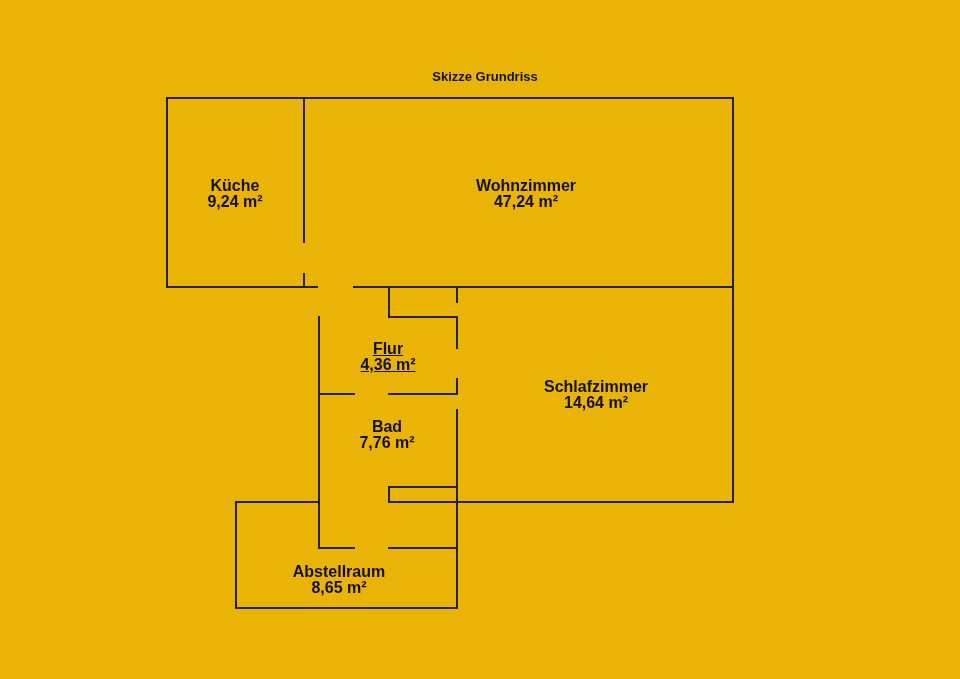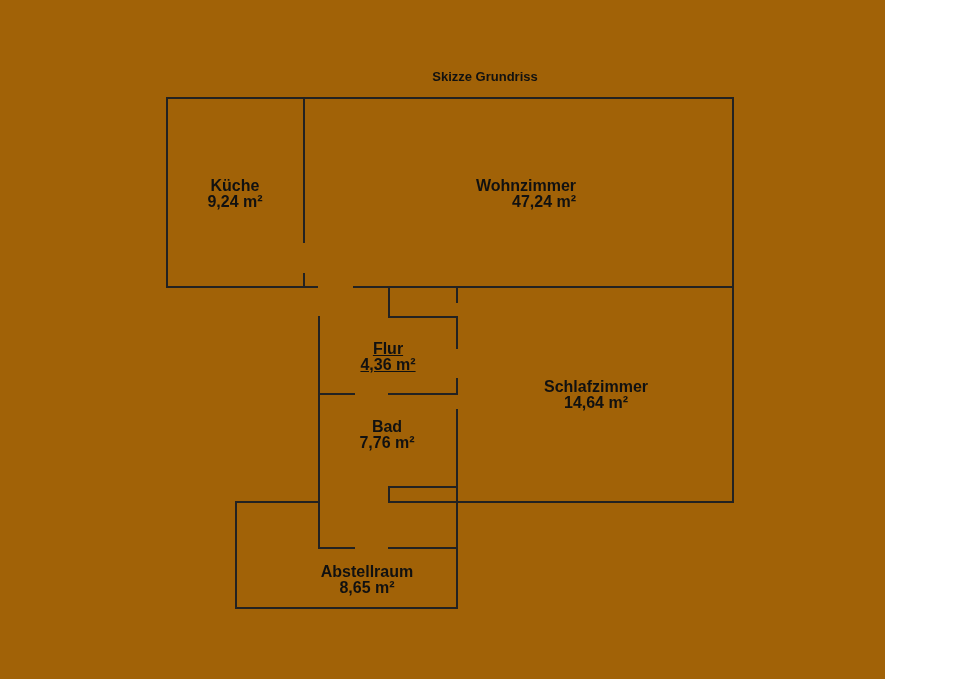--- a/index.html
+++ b/index.html
@@ -2,23 +2,23 @@
 <html><head>
 <meta charset="utf-8">
 <style>
   html, body {
     margin: 0;
     padding: 0;
     background: #ffffff;
   }
   .canvas {
     position: relative;
-    width: 885px;
+    width: 960px;
     height: 679px;
-    background: #a16207;
+    background: #eab308;
     overflow: hidden;
     font-family: "Liberation Sans", sans-serif;
   }
   .title {
     position: absolute;
     left: 485px;
     top: 69px;
     transform: translateX(-50%);
     font-size: 13px;
     font-weight: bold;
@@ -32,25 +32,25 @@
     position: absolute;
     transform: translateX(-50%);
     text-align: center;
     font-size: 16px;
     font-weight: bold;
     color: #111111;
     line-height: 15.5px;
     white-space: nowrap;
   }
   .room-kueche       { left: 235px; top: 178px; }
-  .room-wohnzimmer   { left: 526px; top: 178px; text-align: right; }
+  .room-wohnzimmer   { left: 526px; top: 178px; }
   .room-flur         { left: 388px; top: 341px; text-decoration: underline; }
   .room-schlafzimmer { left: 596px; top: 379px; }
   .room-bad          { left: 387px; top: 419px; }
-  .room-abstellraum  { left: 367px; top: 564px; }
+  .room-abstellraum  { left: 339px; top: 564px; }
 </style>
 </head>
 <body>
 
 <div class="canvas">
 
   <div class="title">Skizze Grundriss</div>
 
   <div id="walls">
       <div class="wall" style="left: 166px; top: 97px; width: 568px; height: 2px; background: rgb(34, 34, 34);"></div>

